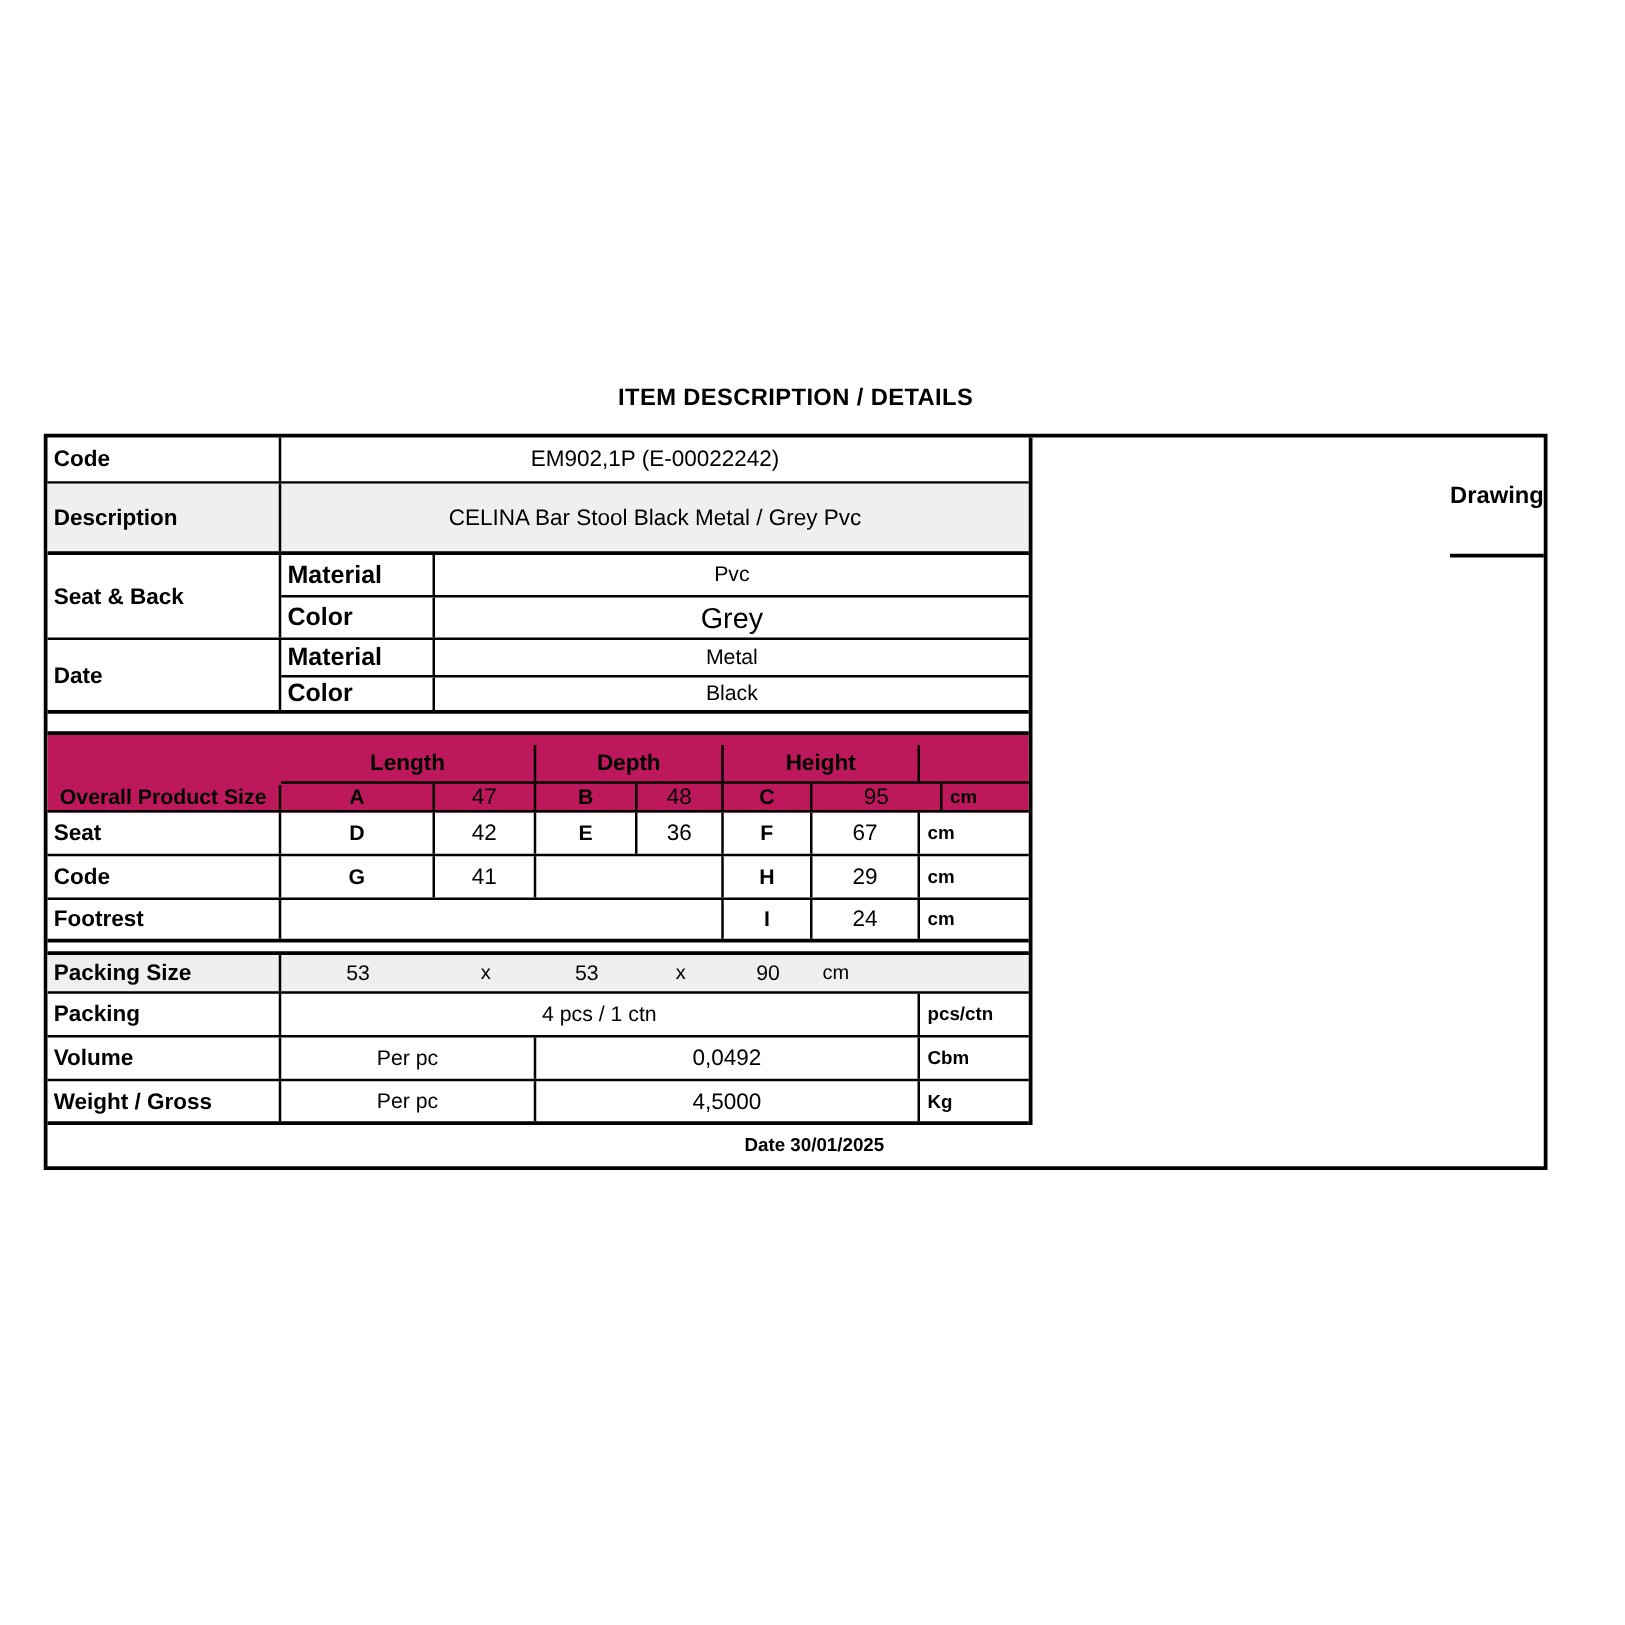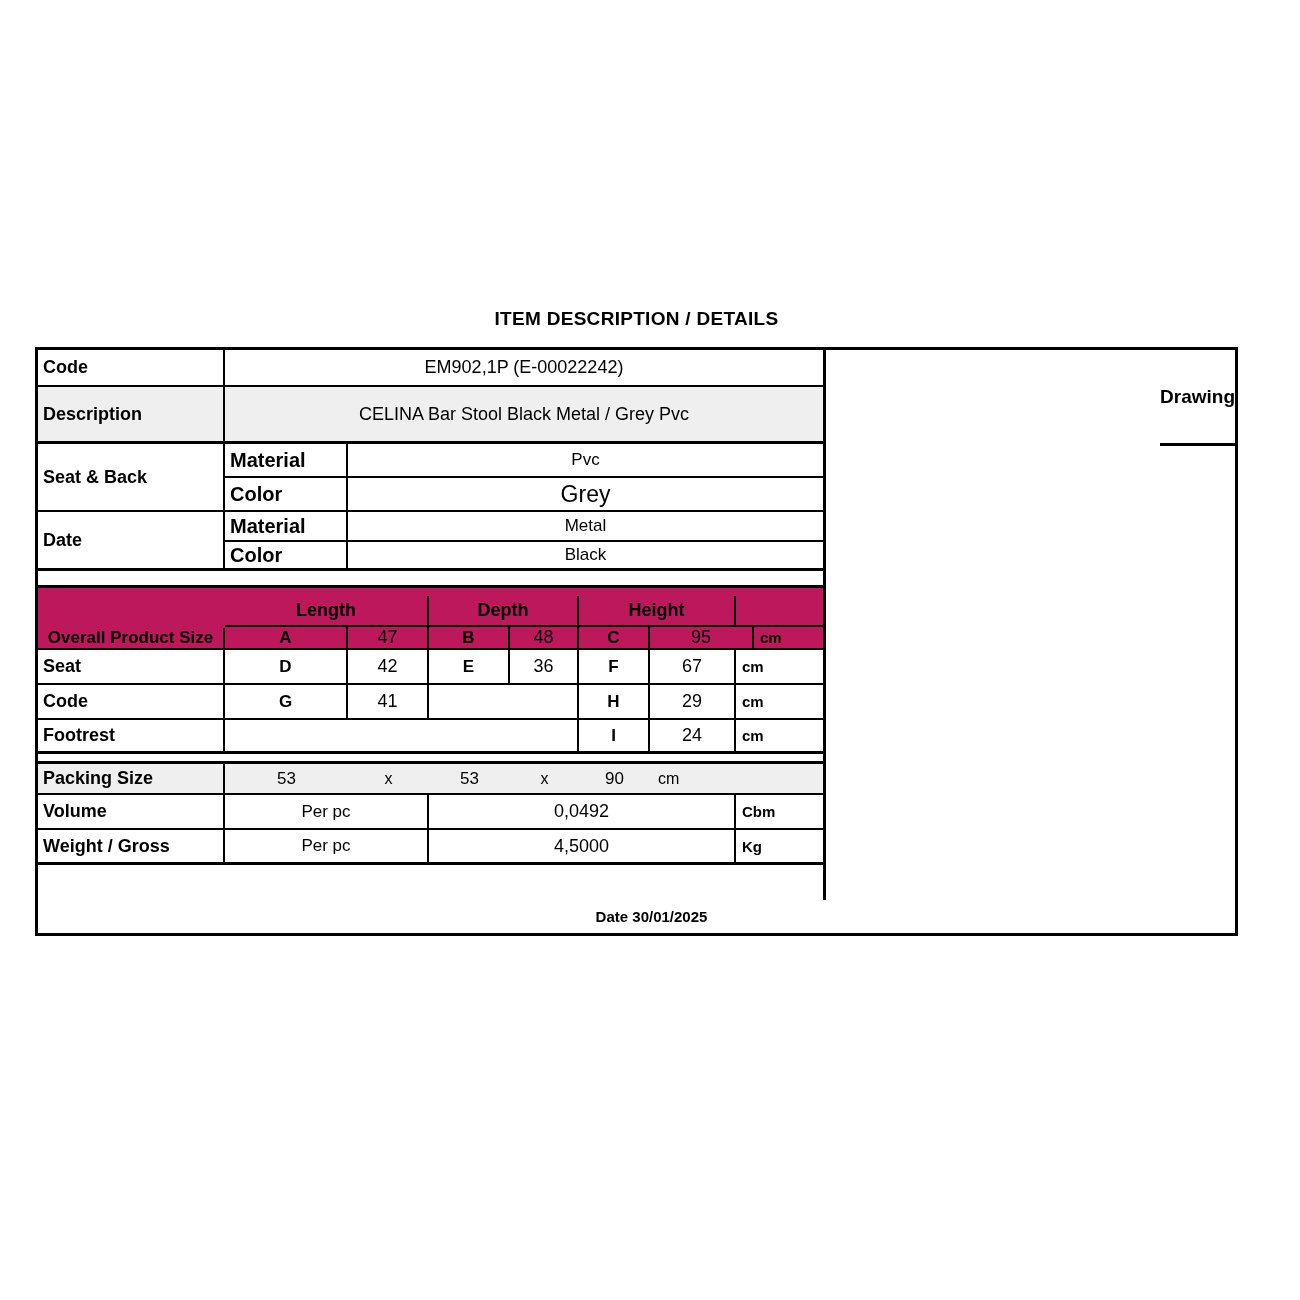--- a/index.html
+++ b/index.html
@@ -152,20 +152,25 @@
           <div class="lab br" style="width:187px">Packing Size</div>
           <div class="cell" style="width:123px;font-size:17px">53</div>
           <div class="cell" style="width:81px;font-size:16px">x</div>
           <div class="cell" style="width:81px;font-size:17px">53</div>
           <div class="cell" style="width:69px;font-size:16px">x</div>
           <div class="cell" style="width:71px;font-size:17px">90</div>
           <div class="cell" style="width:86px;font-size:16px;justify-content:flex-start;padding-left:8px">cm</div>
           <div class="cell" style="flex:1"></div>
         </div>
 
+        <div class="row bb" style="height:35px">
+          <div class="lab br" style="width:187px">Packing</div>
+          <div class="cell br" style="width:511px;font-size:17px">4 pcs / 1 ctn</div>
+          <div class="unit" style="flex:1">pcs/ctn</div>
+        </div>
 
         <div class="row bb" style="height:35px">
           <div class="lab br" style="width:187px">Volume</div>
           <div class="cell bold17 br" style="width:204px">Per pc</div>
           <div class="cell br" style="width:307px">0,0492</div>
           <div class="unit" style="flex:1">Cbm</div>
         </div>
 
         <div class="row bb3" style="height:35px">
           <div class="lab br" style="width:187px">Weight / Gross</div>

